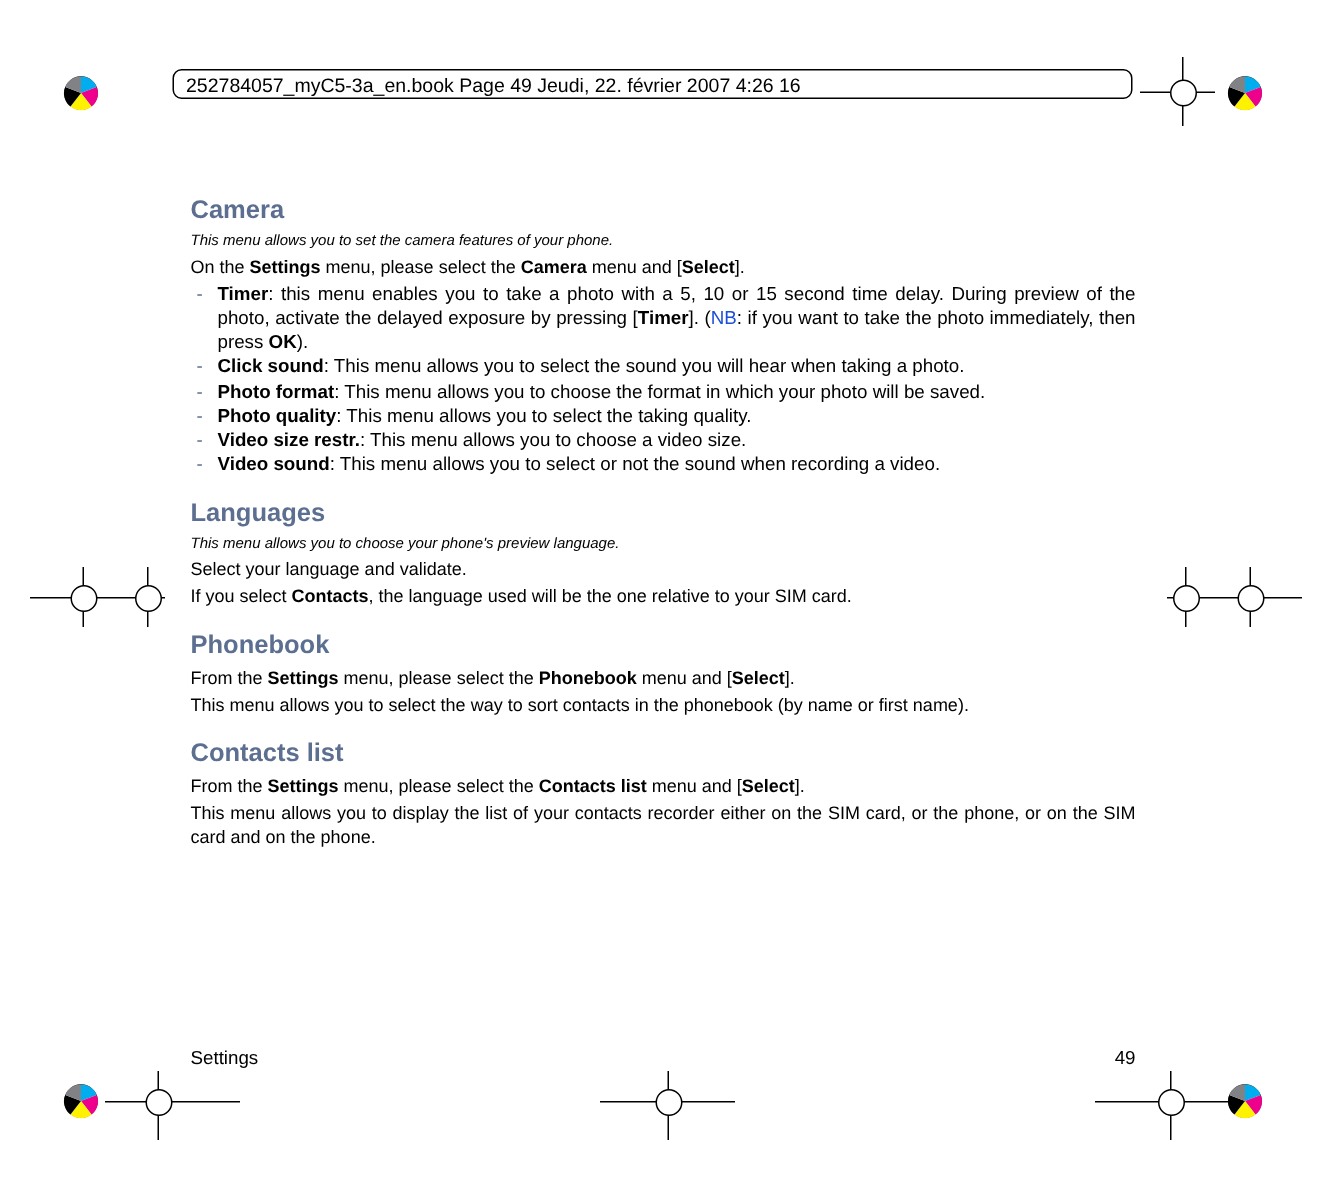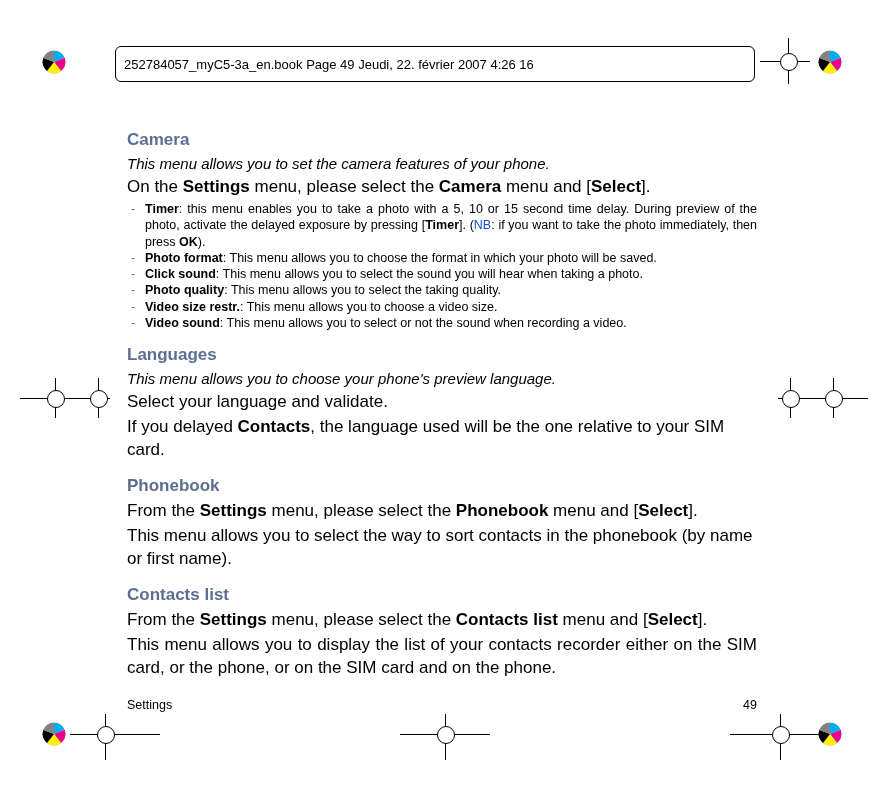--- a/index.html
+++ b/index.html
@@ -38,21 +38,21 @@
     border: 1px solid #000;
     border-radius: 50%;
     background: #fff;
   }
   
   .header-band {
     position: absolute;
     top: 46px;
     left: 115px;
     width: 640px;
-    height: 36px;
+    height: 20px;
     border: 1px solid #000;
     border-radius: 6px;
     background: #fff;
     display: flex;
     align-items: center;
     padding-left: 8px;
     font-size: 13px;
     box-sizing: border-box;
   }
   
@@ -67,26 +67,26 @@
     font-family: Arial, Helvetica, sans-serif;
     font-weight: bold;
     font-size: 17px;
     margin: 14px 0 4px 0;
   }
   h2.section:first-child { margin-top: 0; }
   .intro-italic {
     font-style: italic;
     margin: 2px 0 2px 0;
     line-height: 1.35;
-    font-size: 15px;
+    font-size: 10px;
   }
   p.body {
     margin: 2px 0 2px 0;
     line-height: 1.35;
-    font-size: 17px;
+    font-size: 12px;
   }
   p.justify { text-align: justify; }
   strong { font-weight: bold; }
   ul.dashlist {
     list-style: none;
     padding: 0;
     margin: 2px 0 2px 0;
   }
   ul.dashlist li {
     position: relative;
@@ -204,32 +204,32 @@
 
   <h2 class="section">Camera</h2>
   <p class="intro-italic">This menu allows you to set the camera features of your phone.</p>
   <p class="body">
     <span>On the </span><strong>Settings</strong><span> menu, please select the </span><strong>Camera</strong><span> menu and [</span><strong>Select</strong><span>].</span>
   </p>
   <ul class="dashlist">
     <li>
       <strong>Timer</strong><span>:  this menu enables you to take a photo with a 5, 10 or 15 second time delay. During preview of the photo, activate the delayed exposure by pressing [</span><strong>Timer</strong><span>]. (</span><span class="nb">NB</span><span>: if you want to take the photo immediately, then press </span><strong>OK</strong><span>).</span>
     </li>
+    <li><strong>Click sound</strong><span>: This menu allows you to select the sound you will hear when taking a photo.</span></li>
     <li><strong>Photo format</strong><span>:  This menu allows you to choose the format in which your photo will be saved.</span></li>
-    <li><strong>Click sound</strong><span>: This menu allows you to select the sound you will hear when taking a photo.</span></li>
     <li><strong>Photo quality</strong><span>: This menu allows you to select the taking quality.</span></li>
     <li><strong>Video size restr.</strong><span>: This menu allows you to choose a video size.</span></li>
     <li><strong>Video sound</strong><span>: This menu allows you to select or not the sound when recording a video.</span></li>
   </ul>
 
   <h2 class="section">Languages</h2>
   <p class="intro-italic">This menu allows you to choose your phone's preview language.</p>
   <p class="body">Select your language and validate.</p>
   <p class="body">
-    <span>If you delayed </span><strong>Contacts</strong><span>, the language used will be the one relative to your SIM card.</span>
+    <span>If you select </span><strong>Contacts</strong><span>, the language used will be the one relative to your SIM card.</span>
   </p>
 
   <h2 class="section">Phonebook</h2>
   <p class="body">
     <span>From the </span><strong>Settings</strong><span> menu, please select the </span><strong>Phonebook</strong><span> menu and [</span><strong>Select</strong><span>].</span>
   </p>
   <p class="body">This menu allows you to select the way to sort contacts in the phonebook (by name or first name).</p>
 
   <h2 class="section">Contacts list</h2>
   <p class="body">

